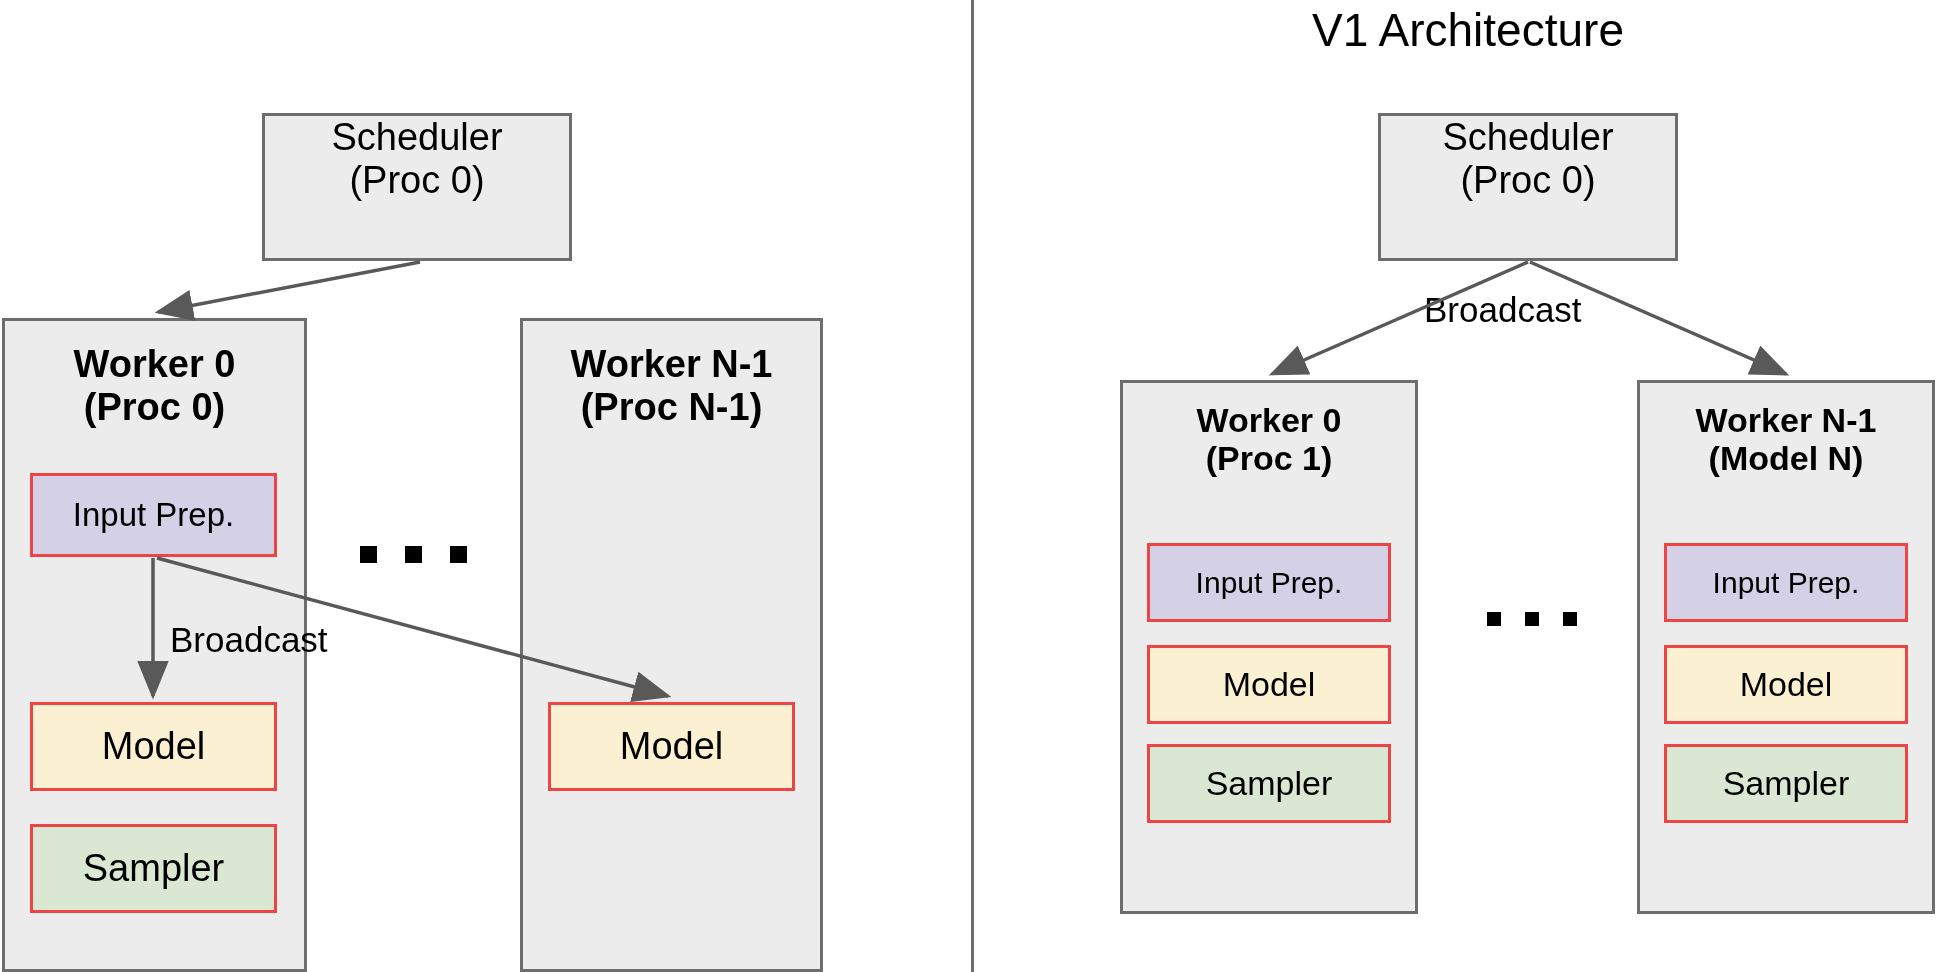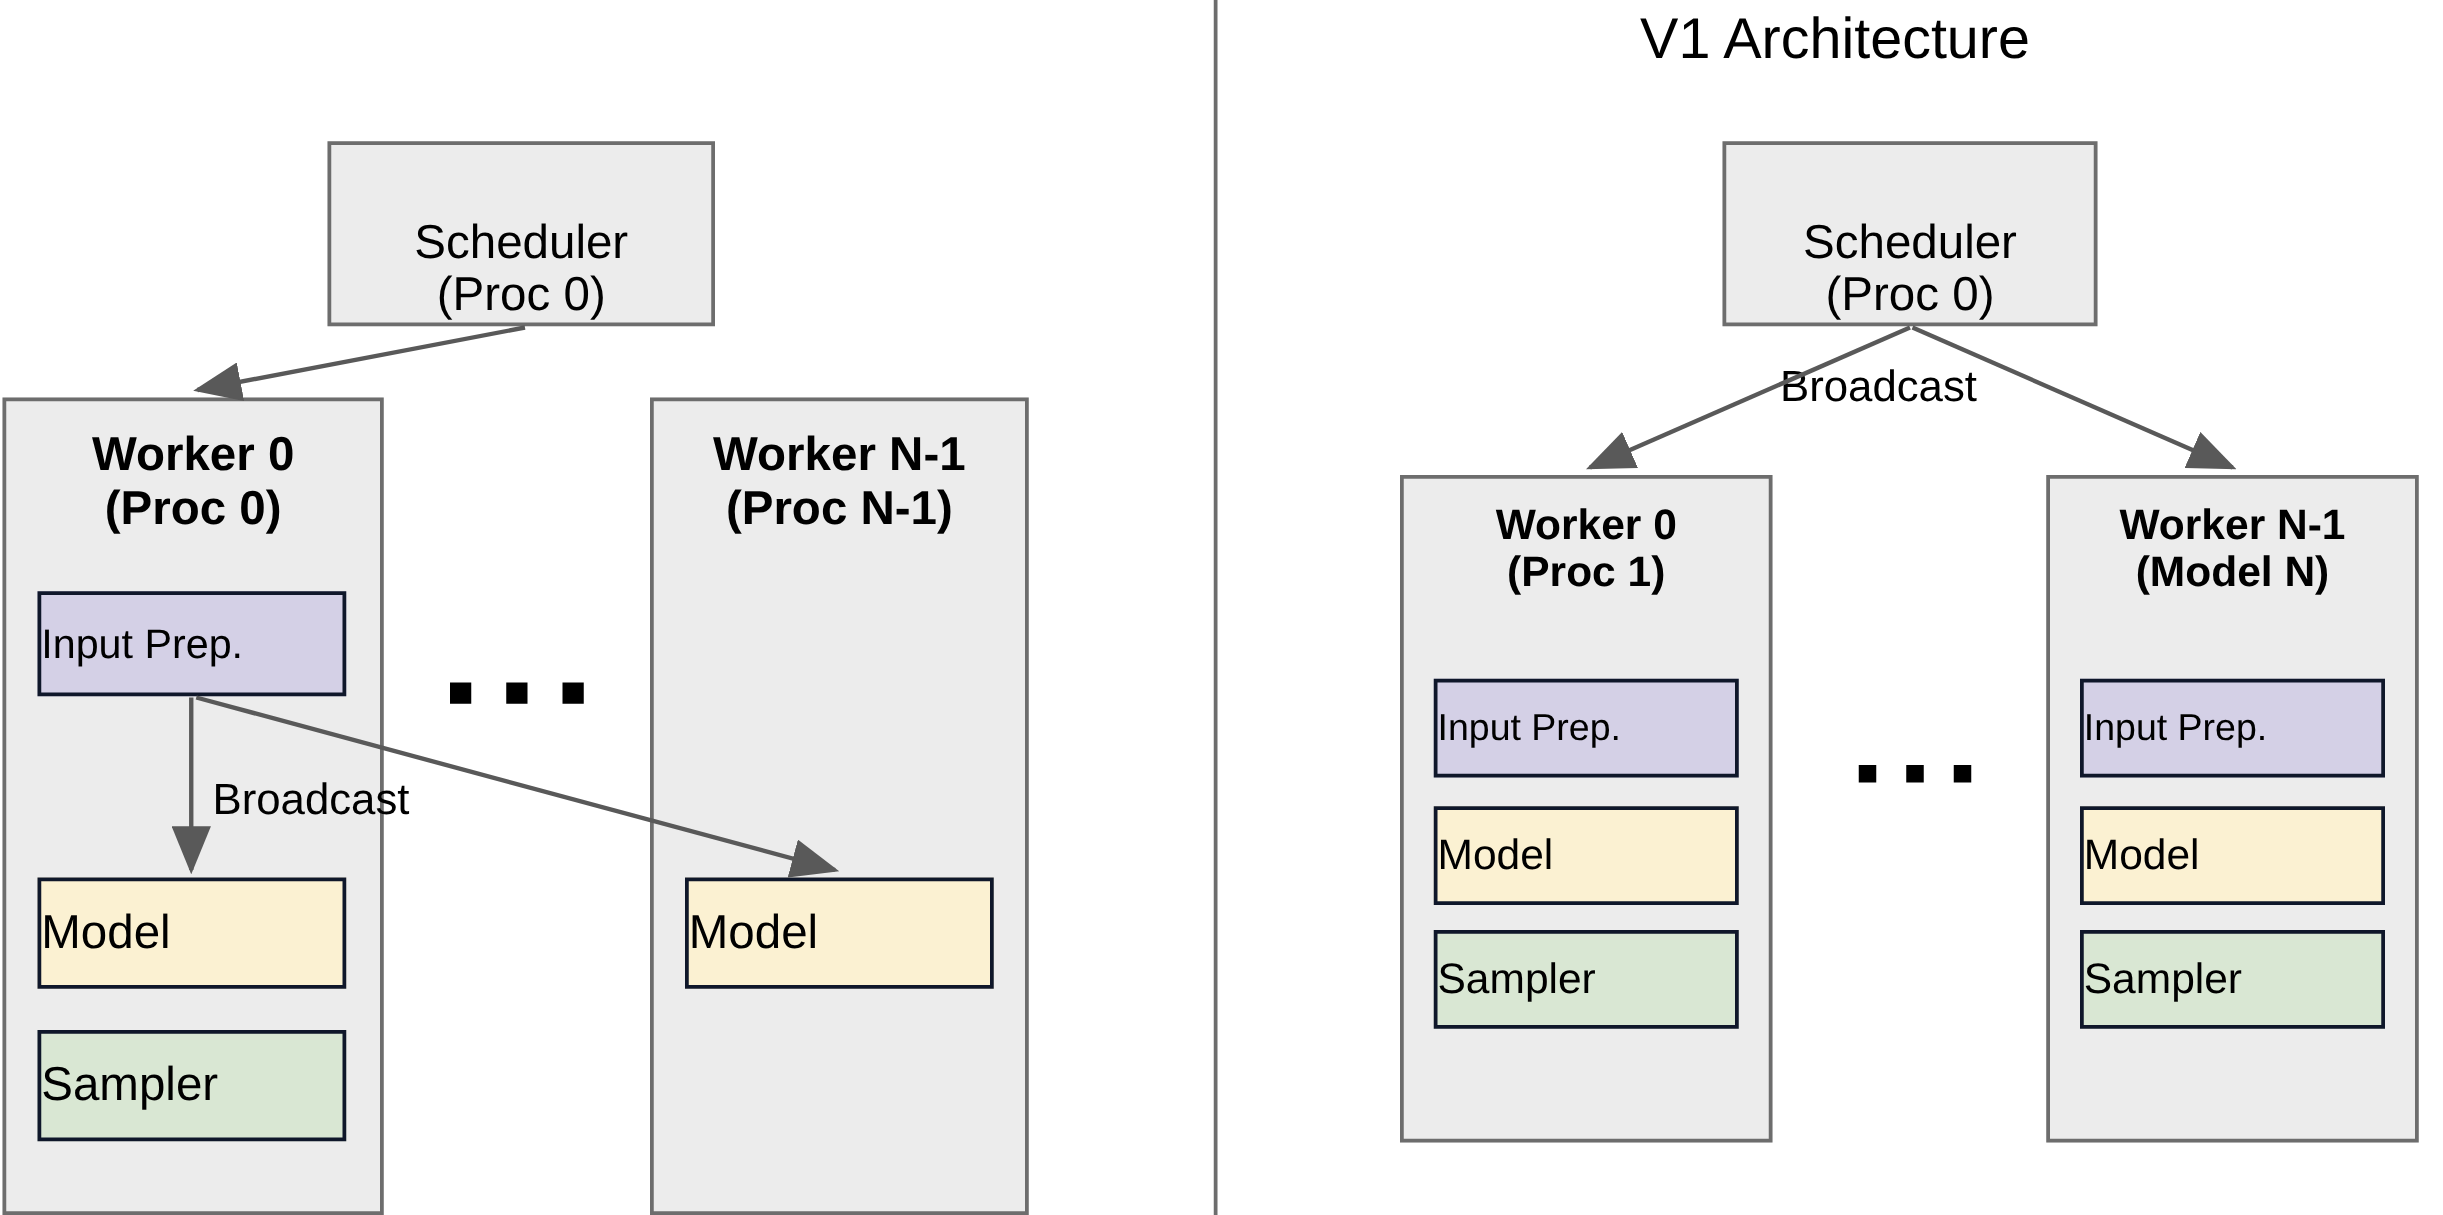--- a/index.html
+++ b/index.html
@@ -37,21 +37,21 @@
     background: #6d6d6d;
     width: 3px;
   }
 
   
   .node {
     border: 3px solid #6d6d6d;
     display: flex;
     flex-direction: column;
     align-items: center;
-    justify-content: flex-end;
+    justify-content: flex-start;
     text-align: center;
     line-height: 1.12;
   }
   .node-line { display: block; white-space: nowrap; }
 
   .scheduler {
     background: #ececec;
     font-size: 38px;
   }
   .worker {
@@ -62,24 +62,24 @@
   .worker-title {
     font-size: 38px;
     text-align: center;
     line-height: 1.12;
     white-space: nowrap;
     font-weight: bold;
   }
   .worker-title.small { font-size: 34px; }
 
   .sub {
-    border: 3px solid #0f172a;
+    border: 3px solid #ef4444;
     display: flex;
     align-items: center;
-    justify-content: flex-start;
+    justify-content: center;
     text-align: center;
     box-sizing: border-box;
     white-space: nowrap;
   }
   .sub.input-prep { background: #d4d0e6; }
   .sub.model      { background: #fbf1d2; }
   .sub.sampler    { background: #d9e7d3; }
 
   
   .dots {

